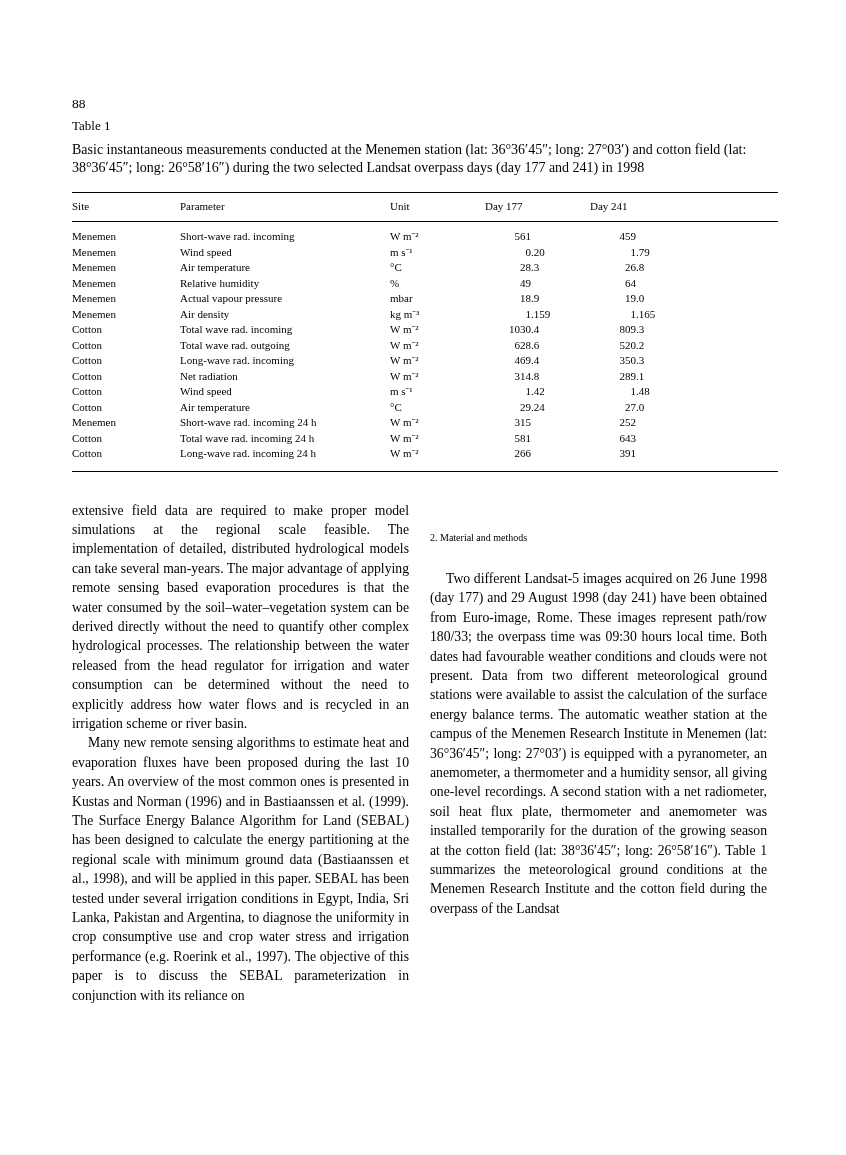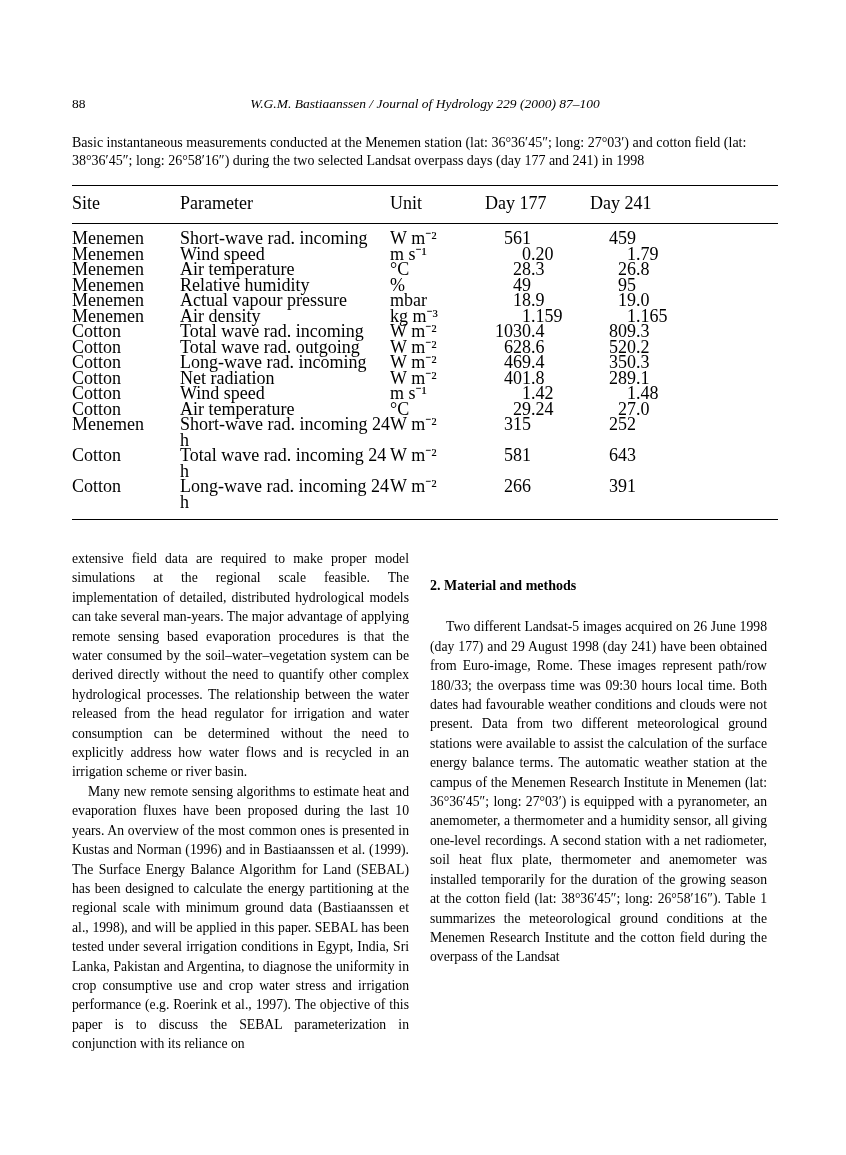--- a/index.html
+++ b/index.html
@@ -47,21 +47,21 @@
     font-size: 14px;
     line-height: 17.5px;
     margin-bottom: 13px;
     text-align: left;
   }
   table.meas {
     width: 100%;
     border-collapse: collapse;
     border-top: 1px solid #000;
     border-bottom: 1px solid #000;
-    font-size: 18px;
+    font-size: 11px;
     margin-top: 16px;
   }
   table.meas thead th {
     text-align: left;
     font-weight: normal;
     padding: 7px 0 9px 0;
     border-bottom: 1px solid #000;
   }
   table.meas tbody td {
     padding: 0;
@@ -93,37 +93,37 @@
   }
   .textcol {
     width: 337px;
     font-size: 13.7px;
     line-height: 19.4px;
     text-align: justify;
   }
   .textcol p { margin: 0; }
   .textcol p.indent { text-indent: 16px; }
   .textcol h2 {
-    font-size: 14px;
-    font-weight: bold;
+    font-size: 10px;
+    font-weight: normal;
     text-align: left;
     margin: 27px 0 22px 0;
   }
 </style>
 </head>
 <body>
 
 <div class="page">
 
   <header class="running-head">
     <span class="pagenum">88</span>
-    <span class="running-title">W.G.M. Bastiaanssen / Journal of Hydrology 229 (2000) 87–100</span>
   </header>
 
   <section class="table-block">
+    <div class="table-label">Table 1</div>
     <div class="table-caption">Basic instantaneous measurements conducted at the Menemen station (lat: 36°36′45″; long: 27°03′) and cotton field (lat: 38°36′45″; long: 26°58′16″) during the two selected Landsat overpass days (day 177 and 241) in 1998</div>
     <table class="meas">
       <thead id="table-head">
           <tr>
             <th class="col0">Site</th>
             <th class="col1">Parameter</th>
             <th class="col2">Unit</th>
             <th class="col3">Day 177</th>
             <th class="col4">Day 241</th>
           </tr>
@@ -148,21 +148,21 @@
             <td class="col1">Air temperature</td>
             <td class="col2">°C</td>
             <td class="col3 num"><span class="int">28</span><span class="frac">.3</span></td>
             <td class="col4 num"><span class="int">26</span><span class="frac">.8</span></td>
           </tr>
           <tr>
             <td class="col0">Menemen</td>
             <td class="col1">Relative humidity</td>
             <td class="col2">%</td>
             <td class="col3 num"><span class="int">49</span><span class="frac"></span></td>
-            <td class="col4 num"><span class="int">95</span><span class="frac"></span></td>
+            <td class="col4 num"><span class="int">64</span><span class="frac"></span></td>
           </tr>
           <tr>
             <td class="col0">Menemen</td>
             <td class="col1">Actual vapour pressure</td>
             <td class="col2">mbar</td>
             <td class="col3 num"><span class="int">18</span><span class="frac">.9</span></td>
             <td class="col4 num"><span class="int">19</span><span class="frac">.0</span></td>
           </tr>
           <tr>
             <td class="col0">Menemen</td>
@@ -189,21 +189,21 @@
             <td class="col0">Cotton</td>
             <td class="col1">Long-wave rad. incoming</td>
             <td class="col2">W m⁻²</td>
             <td class="col3 num"><span class="int">469</span><span class="frac">.4</span></td>
             <td class="col4 num"><span class="int">350</span><span class="frac">.3</span></td>
           </tr>
           <tr>
             <td class="col0">Cotton</td>
             <td class="col1">Net radiation</td>
             <td class="col2">W m⁻²</td>
-            <td class="col3 num"><span class="int">401</span><span class="frac">.8</span></td>
+            <td class="col3 num"><span class="int">314</span><span class="frac">.8</span></td>
             <td class="col4 num"><span class="int">289</span><span class="frac">.1</span></td>
           </tr>
           <tr>
             <td class="col0">Cotton</td>
             <td class="col1">Wind speed</td>
             <td class="col2">m s⁻¹</td>
             <td class="col3 num"><span class="int">1</span><span class="frac">.42</span></td>
             <td class="col4 num"><span class="int">1</span><span class="frac">.48</span></td>
           </tr>
           <tr>

